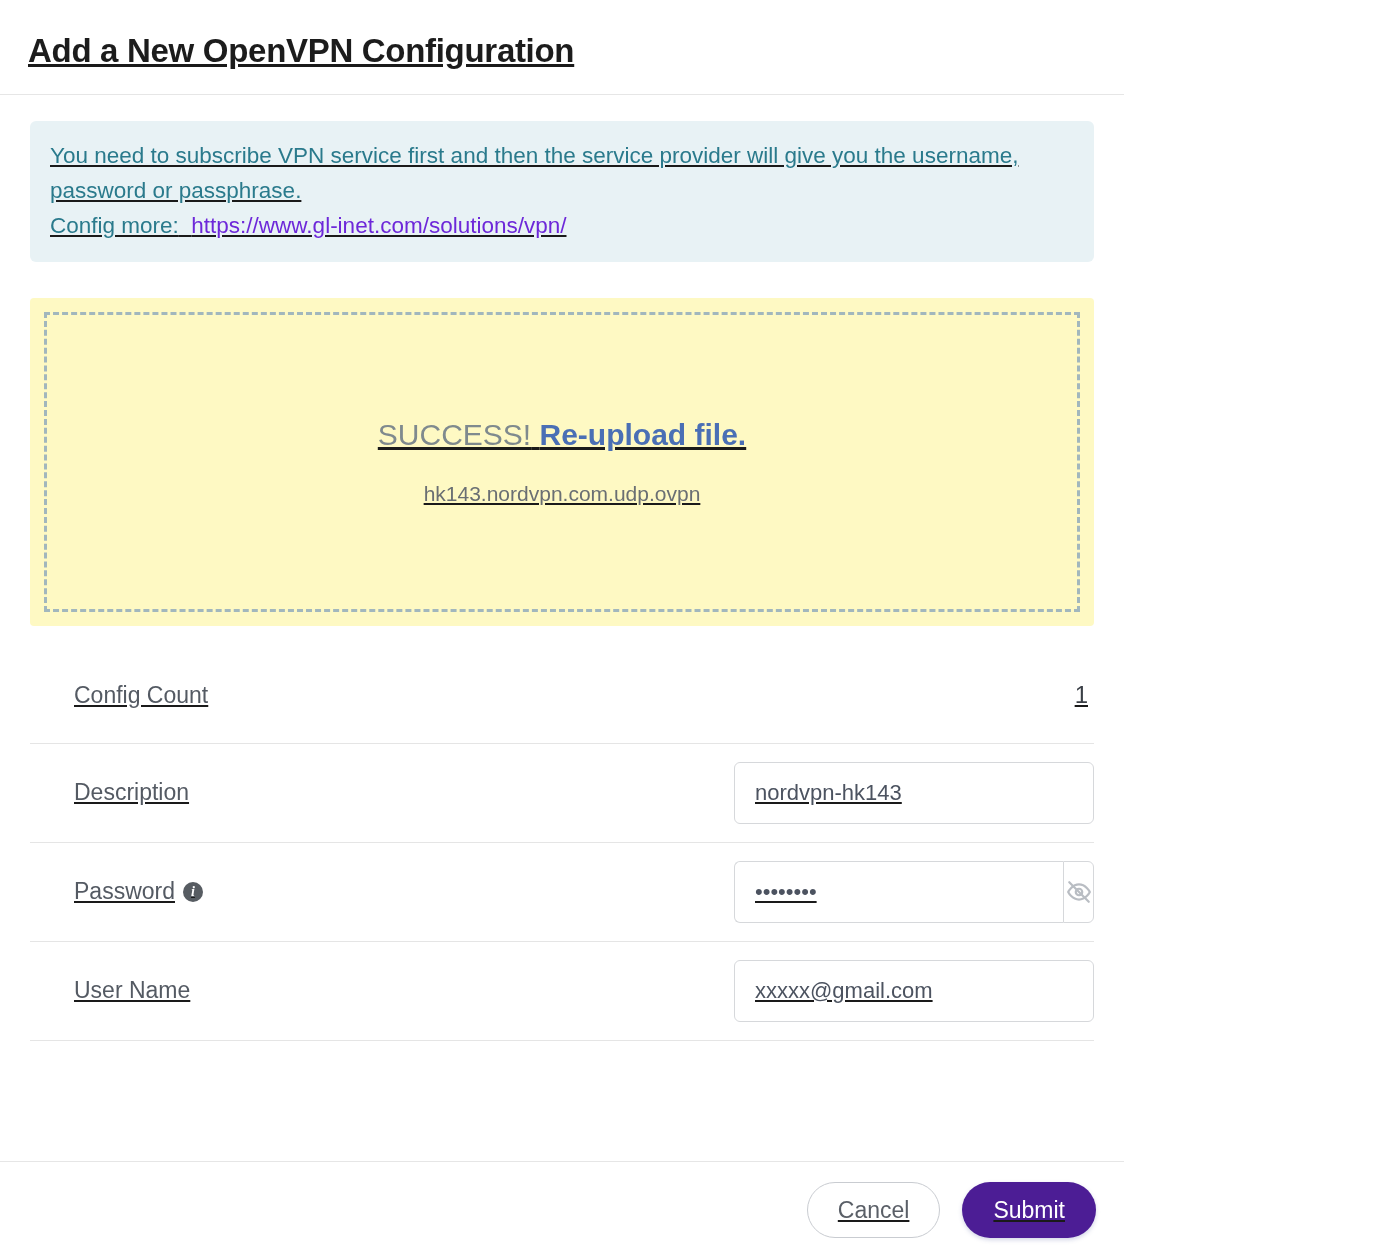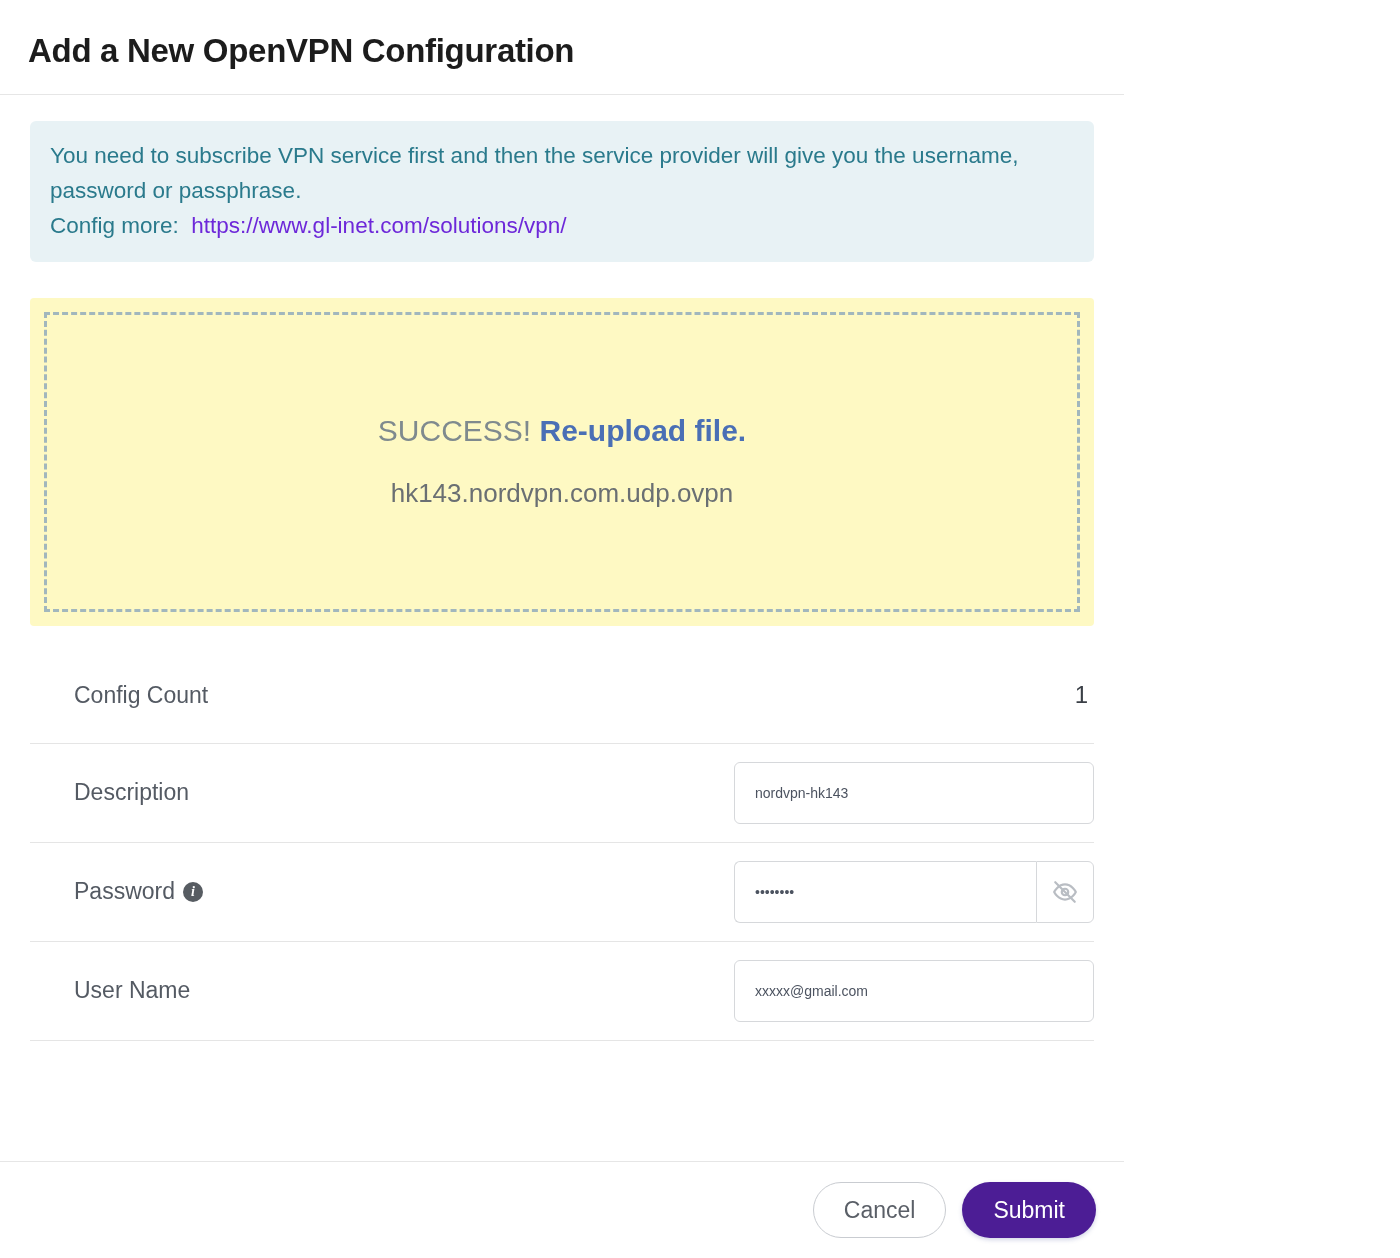--- a/index.html
+++ b/index.html
@@ -9,20 +9,21 @@
     font-family: -apple-system, BlinkMacSystemFont, "Segoe UI", Helvetica, Arial, sans-serif;
     background: #ffffff;
     color: #1a1a1a;
   }
   .modal {
     width: 1124px;
     height: 1258px;
     display: flex;
     flex-direction: column;
     position: relative;
+    text-decoration: underline;
   }
   .modal-header {
     padding: 32px 28px 24px 28px;
     border-bottom: 1px solid #e6e6e6;
   }
   .modal-header h1 {
     font-size: 33px;
     font-weight: 700;
     color: #1c1c1c;
     letter-spacing: -0.3px;
@@ -73,21 +74,21 @@
     font-size: 30px;
     font-weight: 500;
   }
   .upload-status .success-txt { color: #7f8a8e; }
   .upload-status .reupload {
     color: #4a6fb5;
     font-weight: 700;
     cursor: pointer;
   }
   .upload-filename {
-    font-size: 26px;
+    font-size: 21px;
     color: #6a6f73;
   }
 
   .field-row {
     display: flex;
     align-items: center;
     justify-content: space-between;
     border-bottom: 1px solid #e5e5e5;
     min-height: 96px;
     padding: 18px 0;
@@ -105,21 +106,21 @@
     font-size: 24px;
     color: #3a3f46;
     font-weight: 500;
     padding-right: 6px;
   }
   .text-input {
     width: 360px;
     height: 62px;
     border: 1px solid #d6d8db;
     border-radius: 6px;
-    font-size: 14px;
+    font-size: 22px;
     color: #4c5360;
     padding: 0 20px;
     background: #ffffff;
   }
 
   .password-wrap {
     display: flex;
     width: 360px;
     height: 62px;
   }
@@ -153,21 +154,21 @@
     font-size: 14px; font-weight: 700;
     font-style: italic;
     font-family: Georgia, serif;
   }
 
   .modal-footer {
     border-top: 1px solid #e6e6e6;
     padding: 20px 28px 20px 28px;
     display: flex;
     justify-content: flex-end;
-    gap: 16px;
+    gap: 22px;
     background: #fff;
   }
   .btn {
     height: 56px;
     padding: 0 30px;
     border-radius: 30px;
     font-size: 23px;
     cursor: pointer;
     border: 1px solid transparent;
     display: inline-flex;

